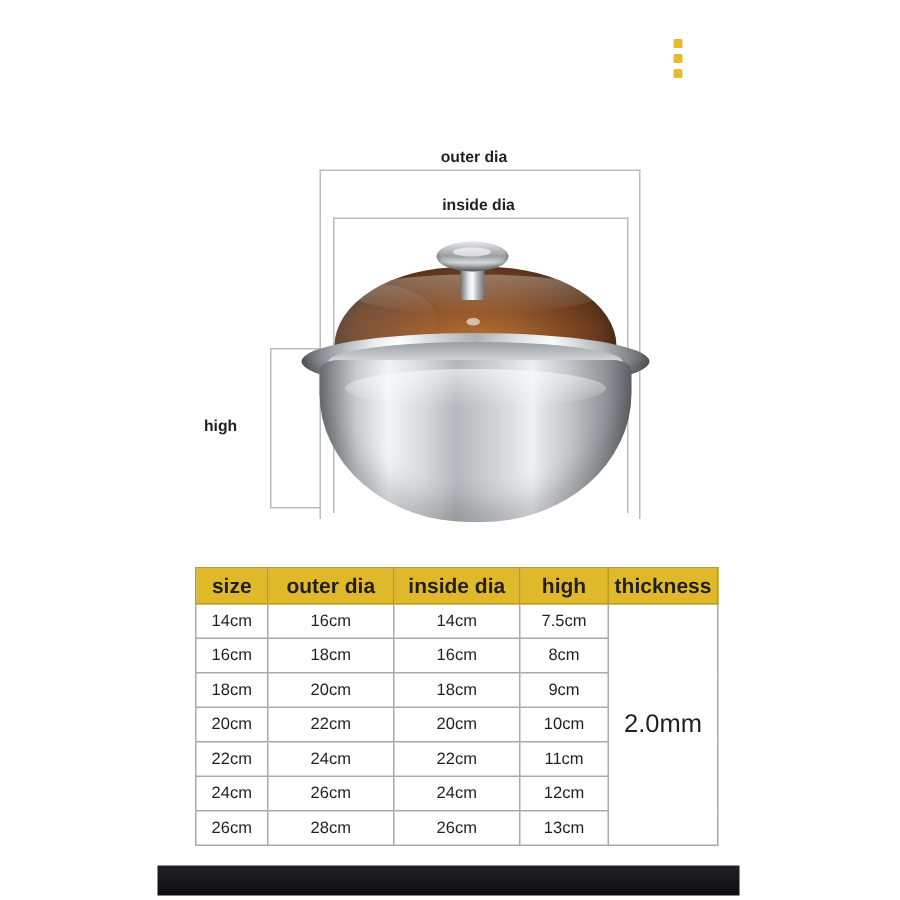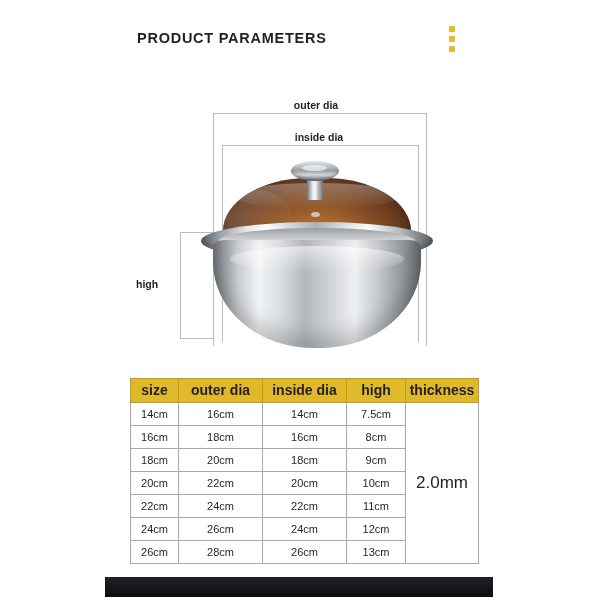--- a/index.html
+++ b/index.html
@@ -255,21 +255,20 @@
     position: absolute;
     left: 105px; top: 577px;
     width: 388px; height: 20px;
     background: linear-gradient(to bottom, #212127 0%, #17171c 45%, #0d0d11 100%);
   }
 </style>
 </head>
 <body>
 
 <div class="header">
-  <div class="page-title">PRODUCT PARAMETERS</div>
 
   <div class="dots">
     <i></i>
     <i></i>
     <i></i>
   </div>
 </div>
 
 <div class="diagram">
 

